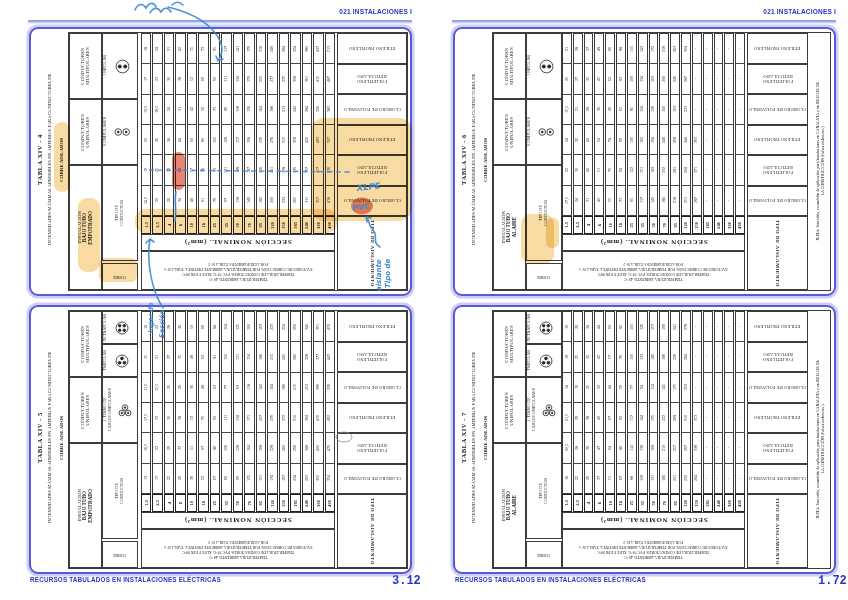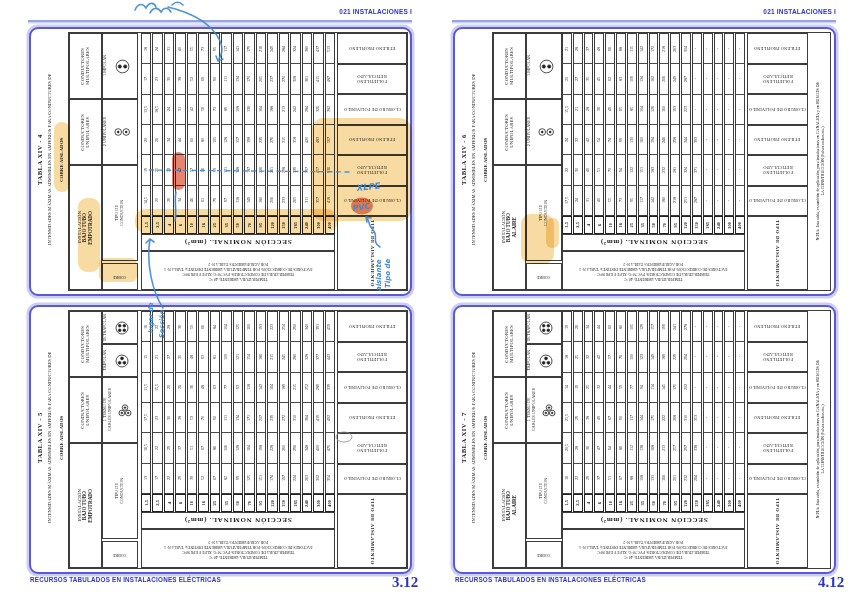--- a/index.html
+++ b/index.html
@@ -4,22 +4,22 @@
 <style>
   html,body{margin:0;padding:0;background:#ffffff;width:848px;height:600px;overflow:hidden;
     font-family:"Liberation Serif","DejaVu Serif",serif;}
   #stage{position:relative;width:848px;height:600px;background:#fff;}
   .page{position:absolute;top:0;width:424px;height:600px;background:#fff;}
   .hdr-rule{position:absolute;height:2px;background:#97a3e6;box-shadow:0 1.5px 0 #ccd4f4;}
   .hdr-text{position:absolute;font-family:"Liberation Sans",sans-serif;font-weight:bold;
     font-size:6.5px;color:#2a35c8;letter-spacing:.2px;text-align:right;}
   .ftr-text{position:absolute;font-family:"Liberation Sans",sans-serif;font-weight:bold;
     font-size:6.3px;color:#2a35c8;letter-spacing:.2px;}
-  .ftr-num{position:absolute;font-family:Liberation Serif, serif;font-weight:bold;
-    font-size:15px;color:#2a35c8;}
+  .ftr-num{position:absolute;font-family:Liberation Mono, monospace;font-weight:bold;
+    font-size:12px;color:#2a35c8;}
   .twrap{position:absolute;width:383px;height:269px;background:#fff;border:2px solid #5a5ad6;
     border-radius:9px;box-shadow:0 0 0 2.5px rgba(144,144,236,.45);box-sizing:border-box;}
   .cellbox{position:absolute;border:1px solid #3c3c3c;box-sizing:border-box;background:#fff;
     display:flex;align-items:center;justify-content:center;overflow:hidden;color:#1d1d1d;}
   .vtext{writing-mode:vertical-rl;transform:rotate(180deg);text-align:center;line-height:1.15;}
   .vdown{writing-mode:vertical-rl;text-align:center;line-height:1.1;}
   .flip{transform:rotate(180deg);text-align:center;line-height:1.2;}
   .title-line{position:absolute;display:flex;align-items:center;justify-content:center;color:#1d1d1d;}
   .t1{font-weight:bold;font-size:6.6px;letter-spacing:.5px;}
   .t2{font-size:4.6px;}
@@ -50,21 +50,21 @@
     <div class="hdr-text" style="left:230px;top:8px;width:182px;">021 INSTALACIONES I</div>
     <div class="hdr-rule" style="left:28px;top:20px;width:384px;"></div>
     <div class="ftr-text" style="left:30px;top:576px;">RECURSOS TABULADOS EN INSTALACIONES ELÉCTRICAS</div>
     <div class="ftr-num" style="left:392px;top:574px;">3.12</div>
   </div>
 
   <div class="page" id="page-right" style="left:424px">
     <div class="hdr-text" style="left:230px;top:8px;width:182px;">021 INSTALACIONES I</div>
     <div class="hdr-rule" style="left:28px;top:20px;width:384px;"></div>
     <div class="ftr-text" style="left:31px;top:576px;">RECURSOS TABULADOS EN INSTALACIONES ELÉCTRICAS</div>
-    <div class="ftr-num" style="left:394px;top:574px;">4.12</div>
+    <div class="ftr-num" style="left:394px;top:574px;">1.72</div>
   </div>
 
   <div id="tables-root">
       <div class="twrap" style="left: 29px; top: 27px; width: 383px; height: 269px; position: absolute;">
         <div class="title-line t1 vtext" style="left: 3px; top: 2px; width: 11px; height: 257px; position: absolute;">
           <span>TABLA XIV - 4</span>
         </div>
         <div class="title-line t2 vtext" style="left: 14px; top: 2px; width: 10px; height: 257px; position: absolute;">
           <span>INTENSIDADES MÁXIMAS ADMISIBLES EN AMPERIOS PARA CONDUCTORES DE</span>
         </div>

